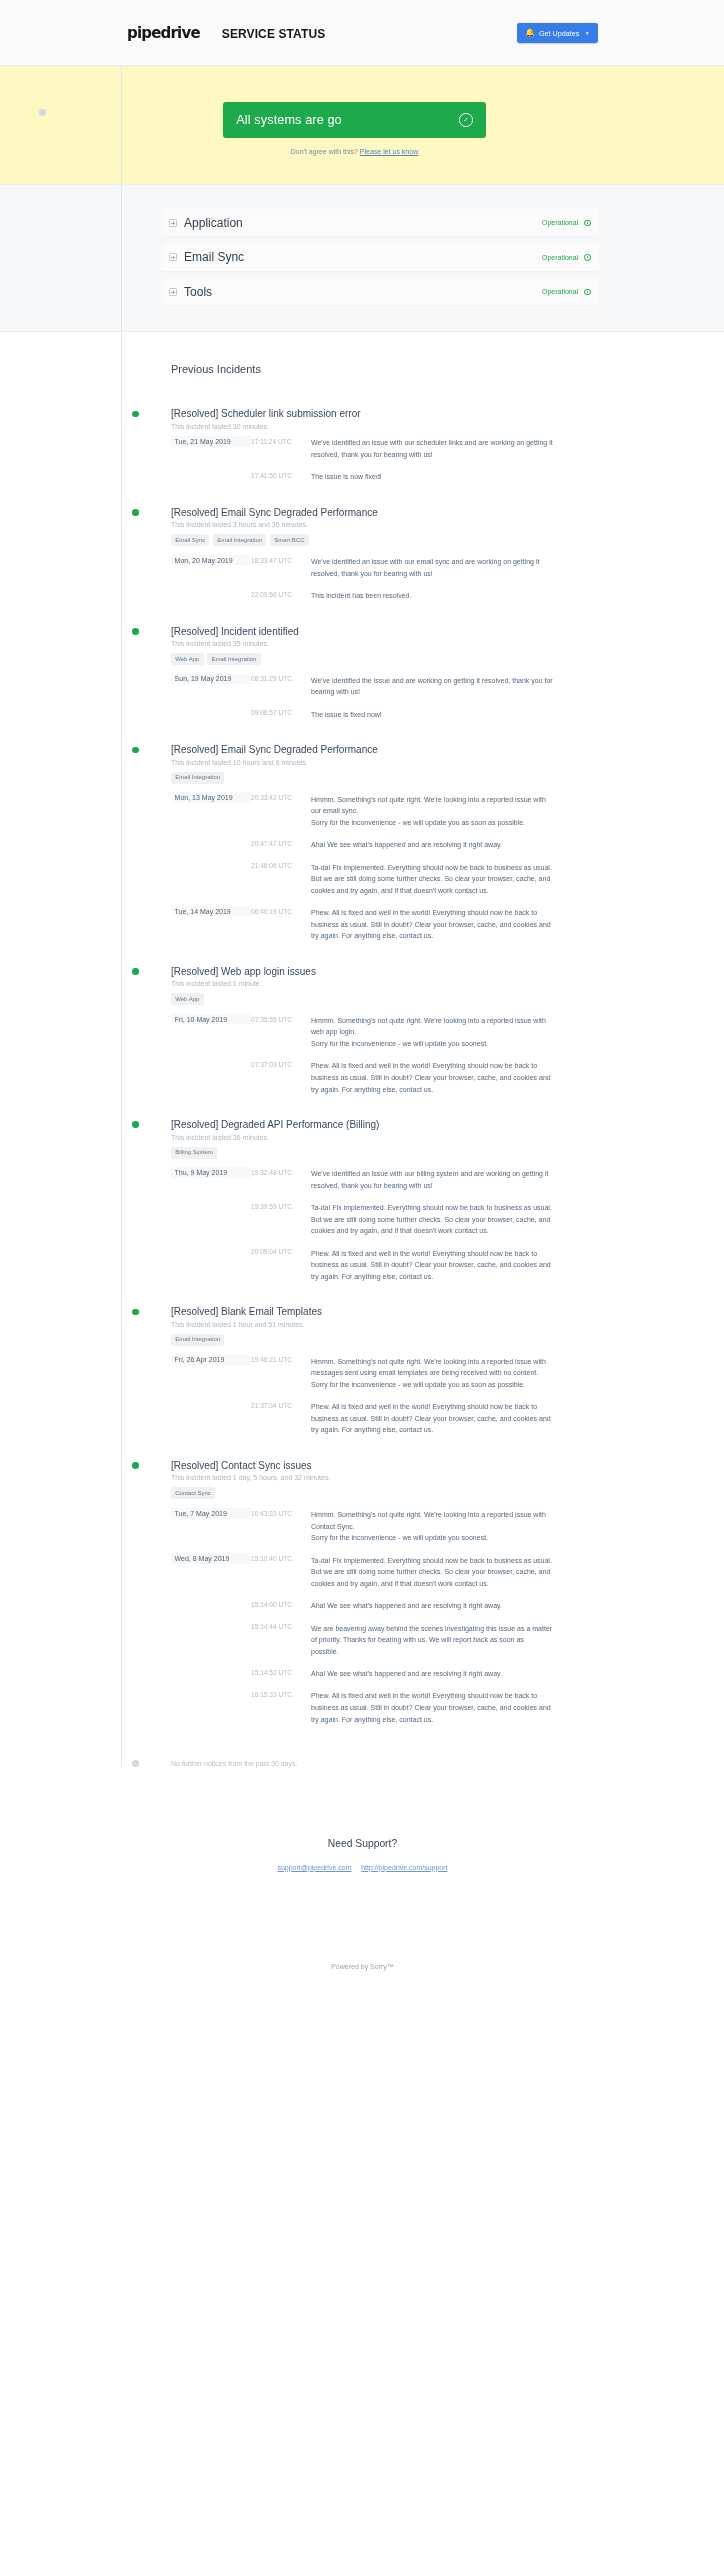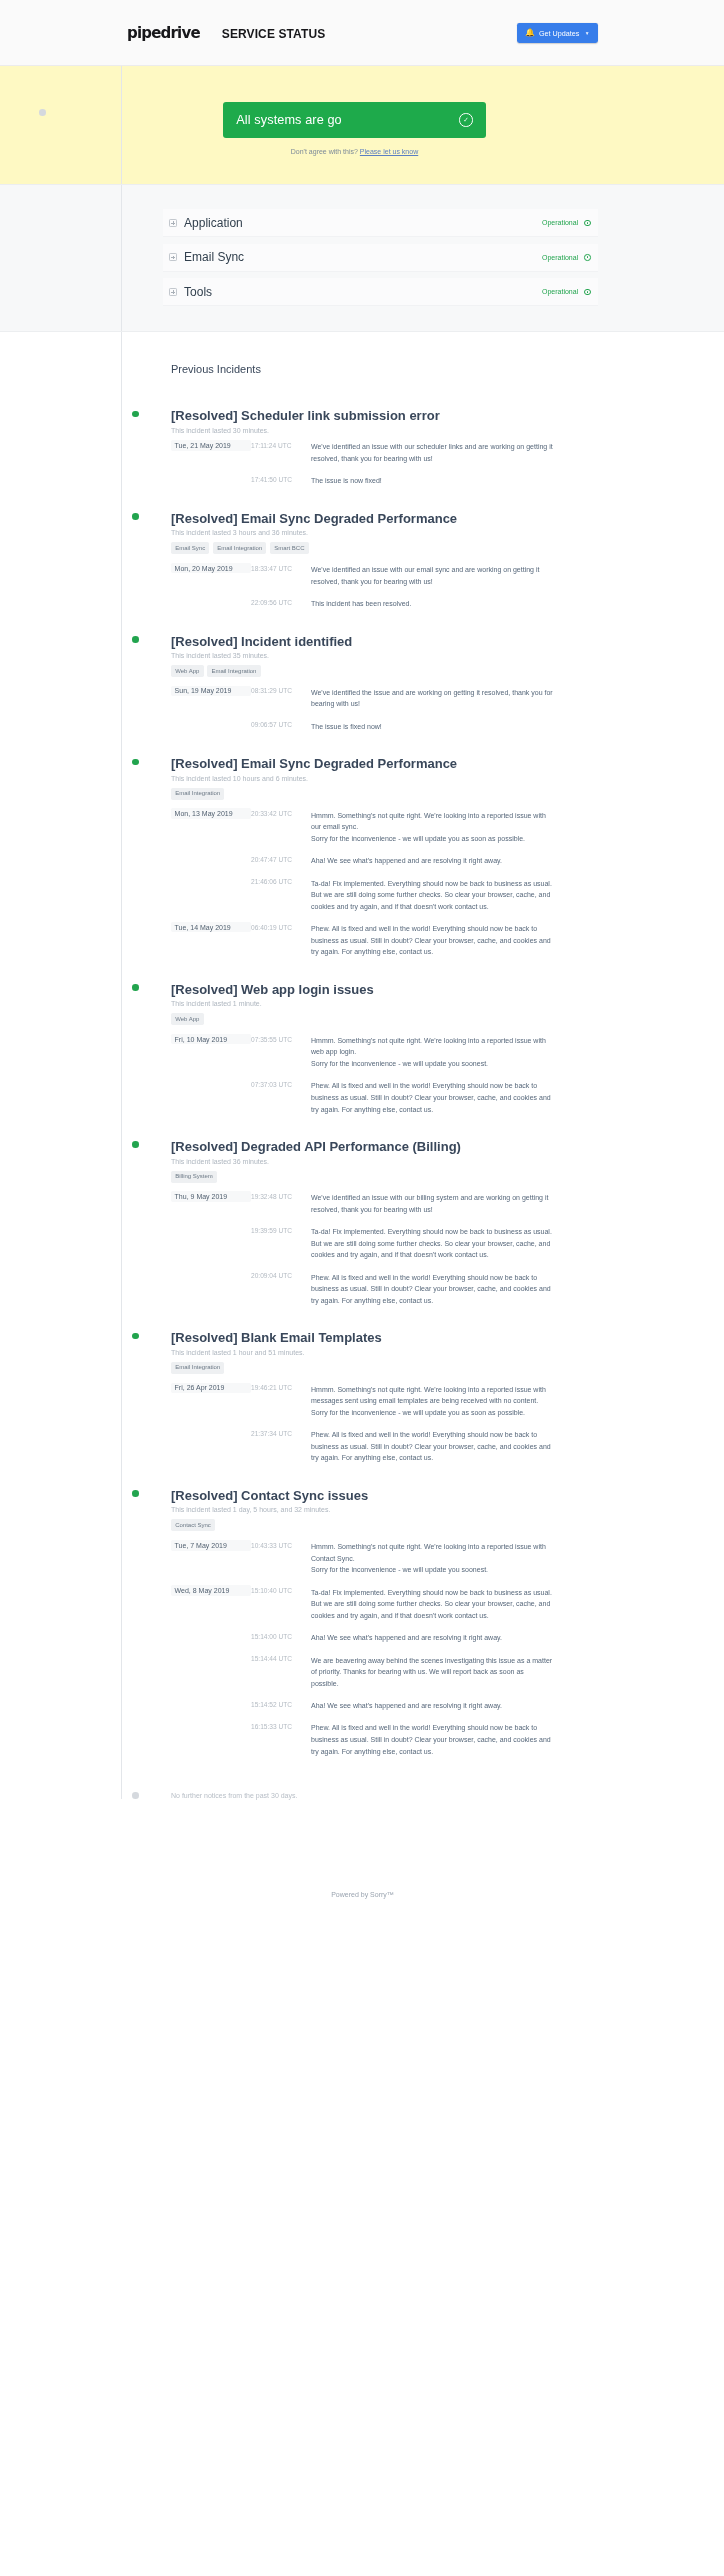--- a/index.html
+++ b/index.html
@@ -174,24 +174,24 @@
   .incident { position: relative; margin-bottom: 24px; }
   .incident-dot {
     position: absolute;
     left: -39px;
     top: 2.4px;
     width: 6.6px; height: 6.6px;
     border-radius: 50%;
     background: #22a44e;
   }
   .incident-title {
-    font-size: 13px;
+    font-size: 10px;
     color: #39475a;
     margin: 0 0 3.6px 0;
-    font-weight: 700;
+    font-weight: 400;
   }
   .incident-duration {
     font-size: 7px;
     color: #aeb6bf;
     margin: 0 0 6px 0;
   }
   .tag-list { display: flex; flex-wrap: wrap; gap: 3.6px; margin-bottom: 8.5px; }
   .tag {
     background: #eef0f2;
     color: #6b7885;
@@ -519,15 +519,22 @@
         </div>
       </div>
     <div class="no-further">
       <span class="rail-dot-end"></span>
       <span>No further notices from the past 30 days.</span>
     </div>
   </div>
 </section>
 
 <footer>
+  <div class="support">
+    <h2>Need Support?</h2>
+    <div class="support-links">
+      <a href="#">support@pipedrive.com</a>
+      <a href="#">http://pipedrive.com/support</a>
+    </div>
+  </div>
   <div class="powered">Powered by Sorry™</div>
 </footer>
 
 
 </body></html>

